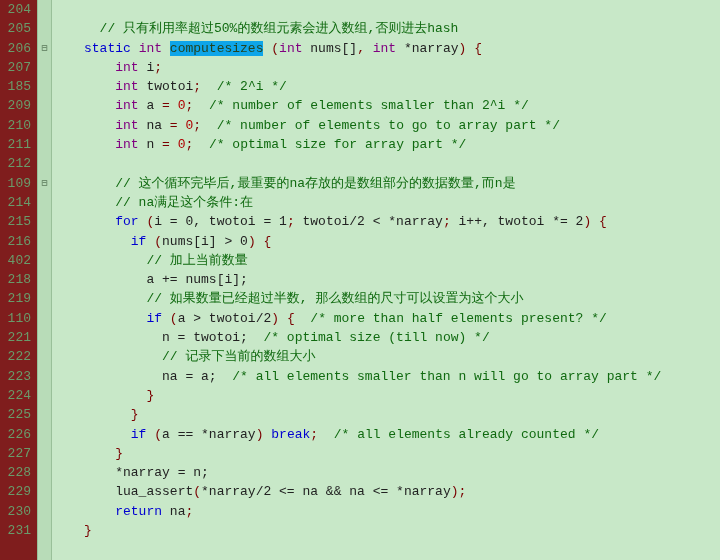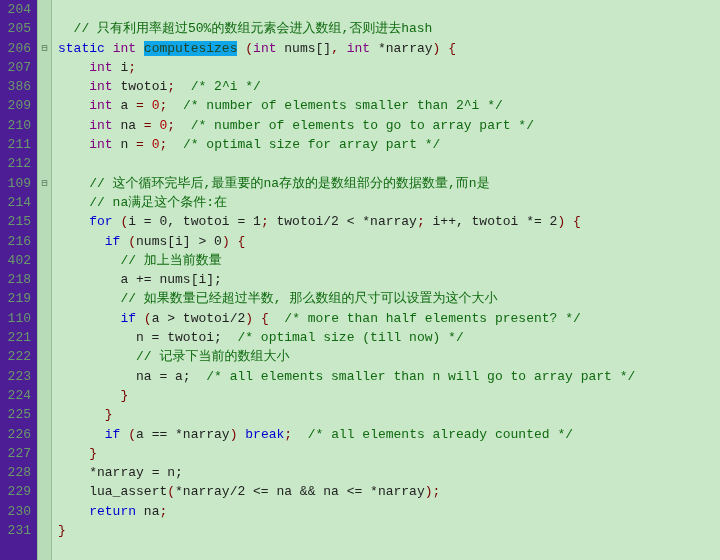--- a/index.html
+++ b/index.html
@@ -7,64 +7,64 @@
     font-family: Consolas, 'Courier New', monospace;
     font-size: 13px;
     background: #c8e8c8;
     width: 720px;
     height: 560px;
     overflow: hidden;
     line-height: 19.3px;
   }
   .editor { display: flex; height: 100%; }
   .gutter {
-    background: #4c1d95;
+    background: #7f1d1d;
     color: #6a9a6a;
     text-align: right;
     padding: 0 6px 0 4px;
     border-right: 1px solid #99c099;
     user-select: none;
     min-width: 38px;
   }
   .gutter-row { height: 19.3px; }
   .fold-col {
     background: #b8dcb8;
     width: 14px;
     border-right: 1px solid #99c099;
     color: #5a7a5a;
     text-align: center;
     user-select: none;
     font-size: 10px;
   }
   .fold-col div { height: 19.3px; }
   .code {
-    padding-left: 6px;
     white-space: pre;
     color: #1a1a1a;
+    margin-left: 32px;
   }
   .code-row { height: 19.3px; }
   .kw  { color: #0000d0; }
   .ty  { color: #800080; }
   .fn  { color: #224422; }
   .hl  { background: #0ea5e9; }
   .sym { color: #7a0000; }
   .num { color: #b00000; }
   .cm  { color: #106a10; }
   .id  { color: #222; }
 </style>
 </head>
 <body>
 
 <div class="editor">
   <div class="gutter" id="gutter">
       <div class="gutter-row">204</div>
       <div class="gutter-row">205</div>
       <div class="gutter-row">206</div>
       <div class="gutter-row">207</div>
-      <div class="gutter-row">386</div>
+      <div class="gutter-row">185</div>
       <div class="gutter-row">209</div>
       <div class="gutter-row">210</div>
       <div class="gutter-row">211</div>
       <div class="gutter-row">212</div>
       <div class="gutter-row">109</div>
       <div class="gutter-row">214</div>
       <div class="gutter-row">215</div>
       <div class="gutter-row">216</div>
       <div class="gutter-row">402</div>
       <div class="gutter-row">218</div>

